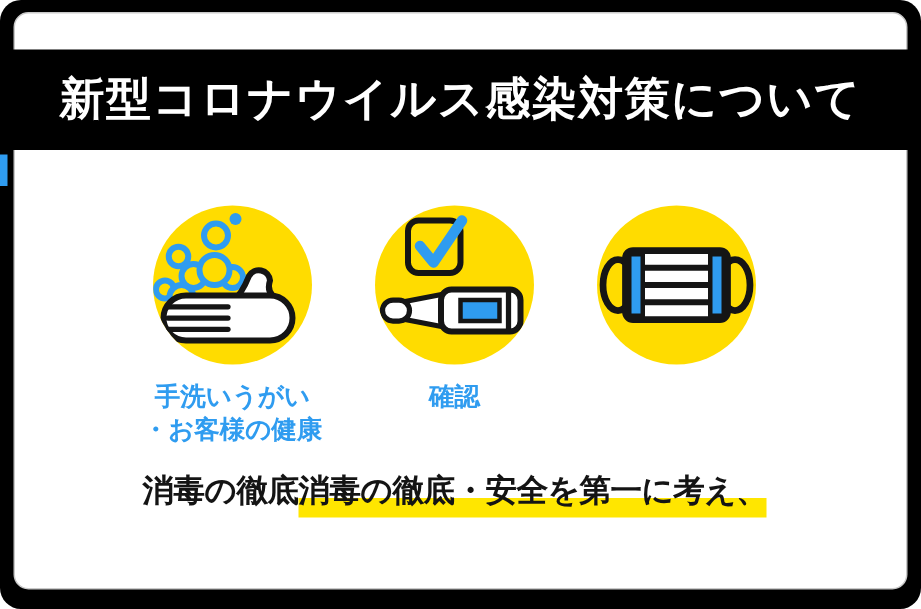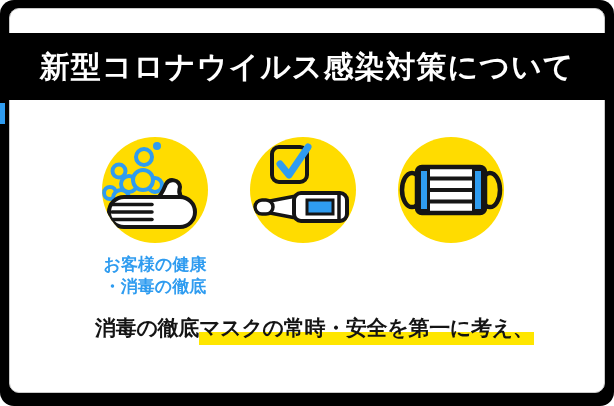--- a/index.html
+++ b/index.html
@@ -55,38 +55,39 @@
             <rect x="7" y="60" width="86" height="30" rx="15"></rect>
           </g>
           <g stroke="#151515" stroke-width="3.5" stroke-linecap="round">
             <line x1="10" y1="67.5" x2="50" y2="67.5"></line>
             <line x1="10" y1="75" x2="50" y2="75"></line>
             <line x1="10" y1="82.5" x2="50" y2="82.5"></line>
           </g>
         </svg>
       </div>
       <div class="mlabel">
-        <div>お客様の健康</div>
-        <div>・消毒の徹底</div>
+        <div>手洗いうがい</div>
+        <div>・お客様の健康</div>
       </div>
     </div>
 
     <div class="measure">
       <div class="circle">
         <svg viewBox="0 0 106 106">
           <rect x="22" y="10" width="35" height="35" rx="7" fill="none" stroke="#151515" stroke-width="4"></rect>
           <polyline points="30,27 39,38 58,10" fill="none" stroke="#2f9cf0" stroke-width="7" stroke-linecap="round" stroke-linejoin="round"></polyline>
           <path d="M20 64 L46 59 L46 81 L20 76 Z" fill="#ffffff" stroke="#151515" stroke-width="3.5" stroke-linejoin="round"></path>
           <rect x="5" y="63" width="18" height="14" rx="7" fill="#ffffff" stroke="#151515" stroke-width="3.5"></rect>
           <rect x="44" y="56" width="53" height="28" rx="7" fill="#ffffff" stroke="#151515" stroke-width="4"></rect>
           <rect x="57" y="63" width="26" height="14" fill="#2f9cf0" stroke="#151515" stroke-width="3"></rect>
           <line x1="89" y1="57" x2="89" y2="83" stroke="#151515" stroke-width="3.5"></line>
         </svg>
       </div>
       <div class="mlabel">
+        <div>確認</div>
       </div>
     </div>
 
     <div class="measure">
       <div class="circle">
         <svg viewBox="0 0 106 106">
           <ellipse cx="14" cy="53" rx="10" ry="17" fill="none" stroke="#151515" stroke-width="4.5"></ellipse>
           <ellipse cx="92" cy="53" rx="10" ry="17" fill="none" stroke="#151515" stroke-width="4.5"></ellipse>
           <rect x="19" y="30" width="68" height="46" rx="5" fill="#ffffff" stroke="#151515" stroke-width="4.5"></rect>
           <rect x="21.5" y="32.5" width="9" height="41" fill="#2f9cf0" stroke="#151515" stroke-width="3"></rect>
@@ -96,15 +97,15 @@
             <line x1="30.5" y1="53" x2="75.5" y2="53"></line>
             <line x1="30.5" y1="64.5" x2="75.5" y2="64.5"></line>
           </g>
         </svg>
       </div>
     </div>
 
   </div>
 
   <p class="footer">
-    <span><span>消毒の徹底</span><span class="hl">マスクの常時・安全を第一に考え、</span></span><br>
+    <span><span>消毒の徹底</span><span class="hl">消毒の徹底・安全を第一に考え、</span></span><br>
   </p>
 </div>
 
 </body></html>

